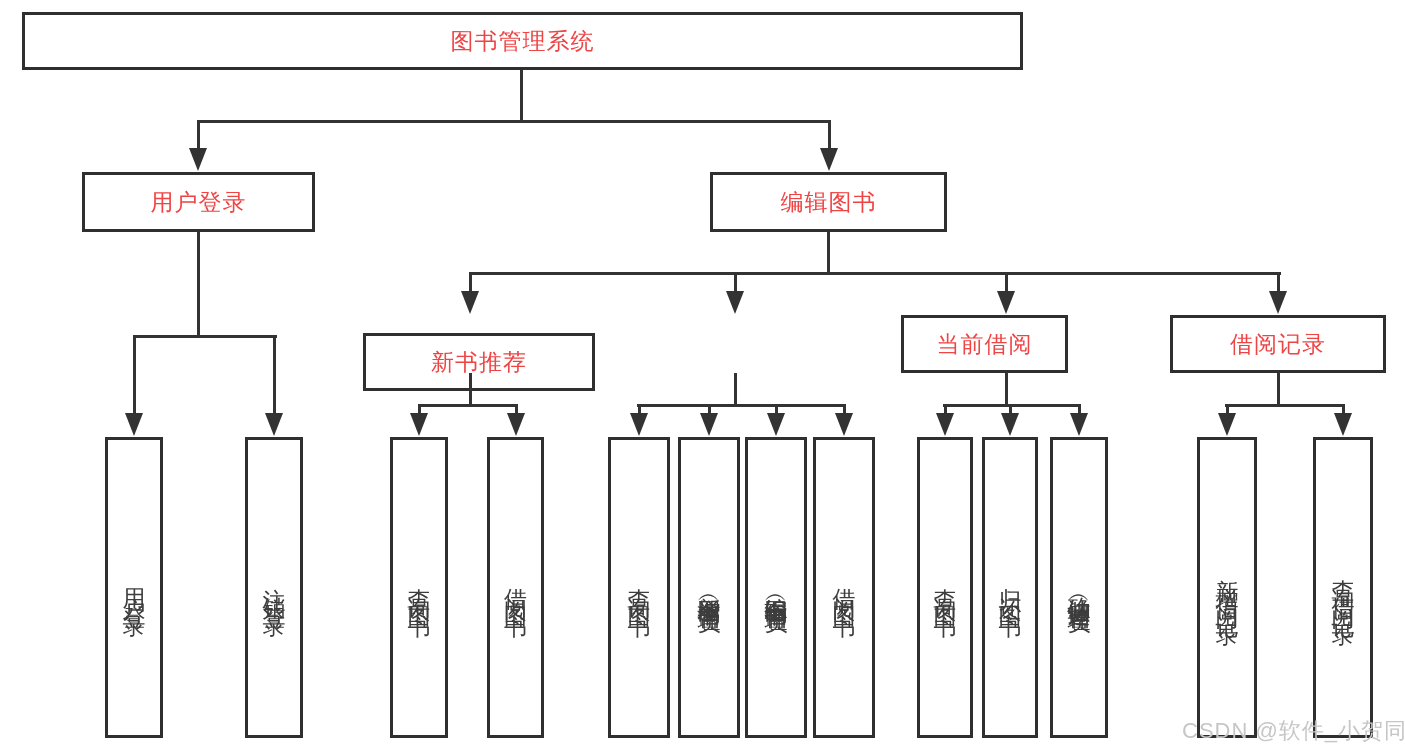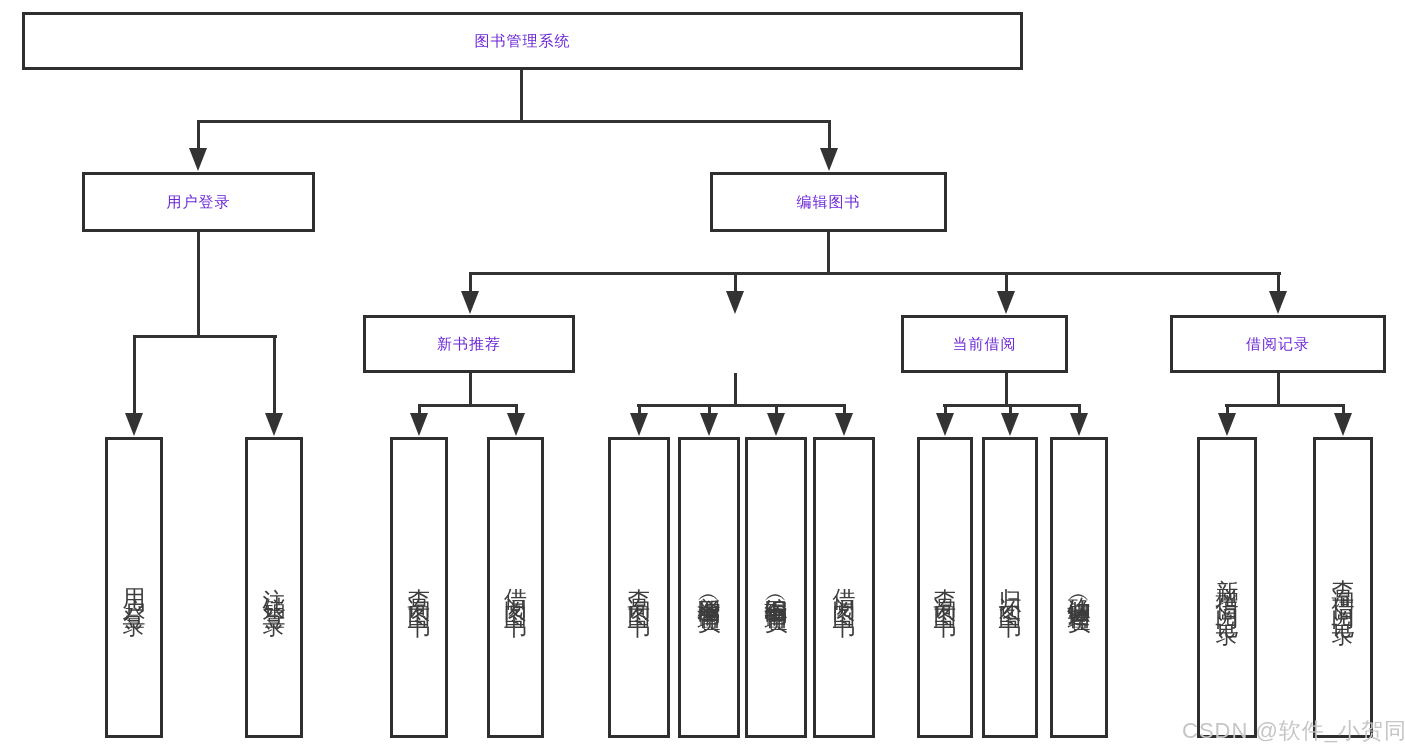--- a/index.html
+++ b/index.html
@@ -13,22 +13,22 @@
   .box{
     position:absolute;
     box-sizing:border-box;
     background:#ffffff;
     border:3px solid #2f2f2f;
     display:flex;
     align-items:center;
     justify-content:center;
   }
   .lbl{
-    color:#6d28d9;
-    font-size:15px;
+    color:#ef4444;
+    font-size:23px;
     letter-spacing:1px;
     white-space:nowrap;
   }
   .leaf .lbl-v{
     color:#3d3d3d;
     font-size:23px;
     writing-mode:vertical-rl;
     text-orientation:mixed;
     line-height:1;
     white-space:nowrap;
@@ -59,21 +59,21 @@
     <span class="lbl">图书管理系统</span>
   </div>
 
   <div class="box" style="left:82px;top:172px;width:233px;height:60px">
     <span class="lbl">用户登录</span>
   </div>
   <div class="box" style="left:710px;top:172px;width:237px;height:60px">
     <span class="lbl">编辑图书</span>
   </div>
 
-  <div class="box" style="left:363px;top:315px;width:212px;height:58px">
+  <div class="box" style="left:363px;top:333px;width:232px;height:58px">
     <span class="lbl">新书推荐</span>
   </div>
   <div class="box" style="left:901px;top:315px;width:167px;height:58px">
     <span class="lbl">当前借阅</span>
   </div>
   <div class="box" style="left:1170px;top:315px;width:216px;height:58px">
     <span class="lbl">借阅记录</span>
   </div>
 
   <div class="box leaf" style="left:105px;top:437px;width:58px;height:301px">

